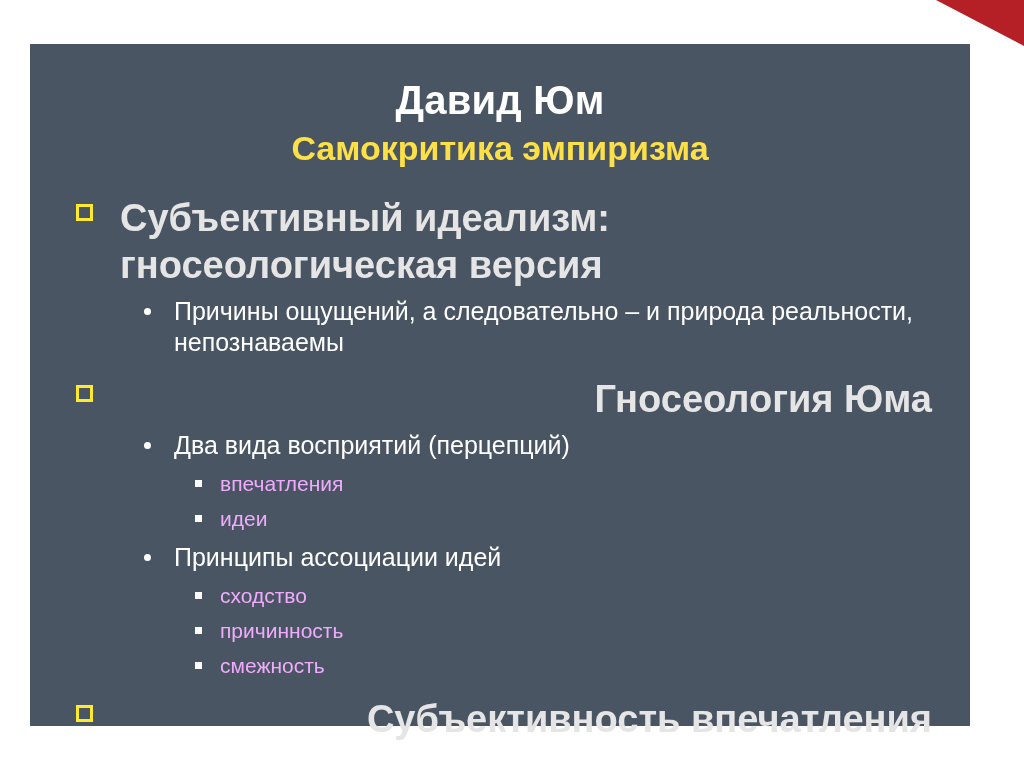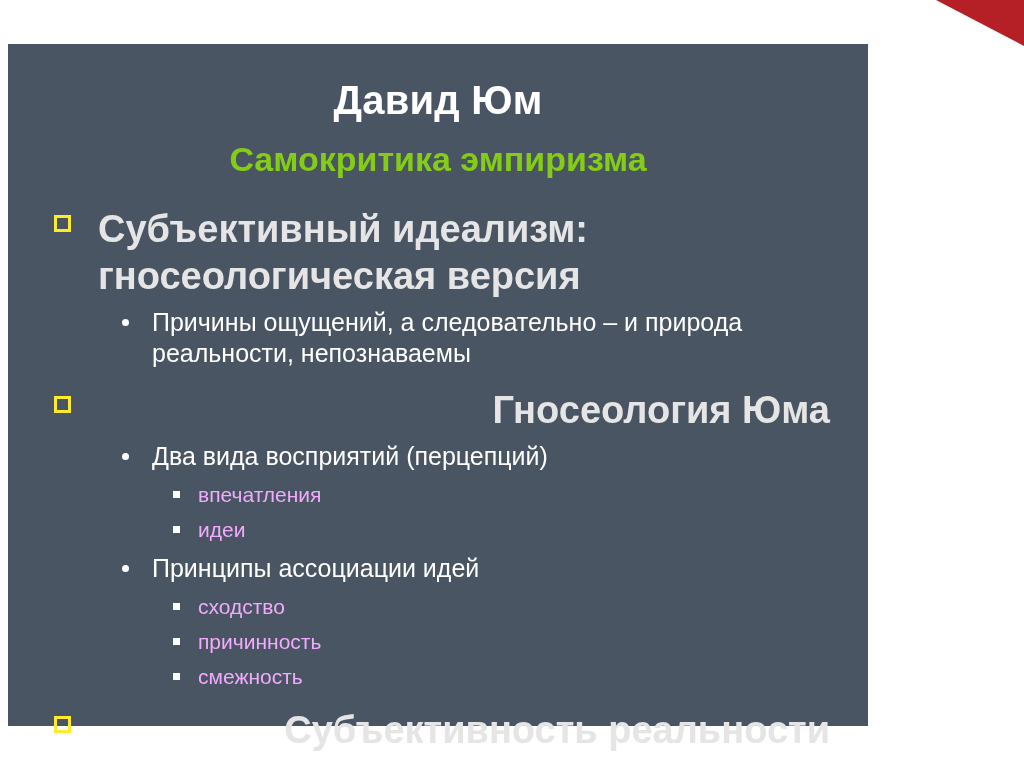--- a/index.html
+++ b/index.html
@@ -27,46 +27,46 @@
     top: 0;
     right: 0;
     width: 0;
     height: 0;
     border-top: 46px solid #b51f26;
     border-left: 88px solid transparent;
   }
 
   .slide-body {
     position: absolute;
-    left: 8px;
+    left: 30px;
     top: 44px;
-    width: 860px;
+    width: 940px;
     height: 682px;
     background: #4a5564;
     box-sizing: border-box;
     padding: 34px 38px 20px 38px;
   }
 
   .title-block {
     text-align: center;
     margin-bottom: 26px;
   }
   .title-main {
     color: #ffffff;
     font-size: 40px;
     font-weight: bold;
     line-height: 1.12;
     letter-spacing: 0.2px;
   }
   .title-sub {
-    color: #84cc16;
+    color: #fde047;
     font-size: 34px;
     font-weight: bold;
     line-height: 1.2;
-    margin-top: 16px;
+    margin-top: 5px;
   }
 
   ul.outline {
     list-style: none;
     margin: 0;
     padding: 0;
   }
 
   
   .lvl1 {
@@ -190,18 +190,18 @@
         <span>причинность</span>
       </li>
 
       <li class="lvl3">
         <span class="bullet-minisq"></span>
         <span>смежность</span>
       </li>
 
       <li class="lvl1 gap-top">
         <span class="bullet-sq"></span>
-        <span>Субъективность реальности</span>
+        <span>Субъективность впечатления</span>
       </li>
 
     </ul>
   </div>
 </div>
 
 </body></html>

